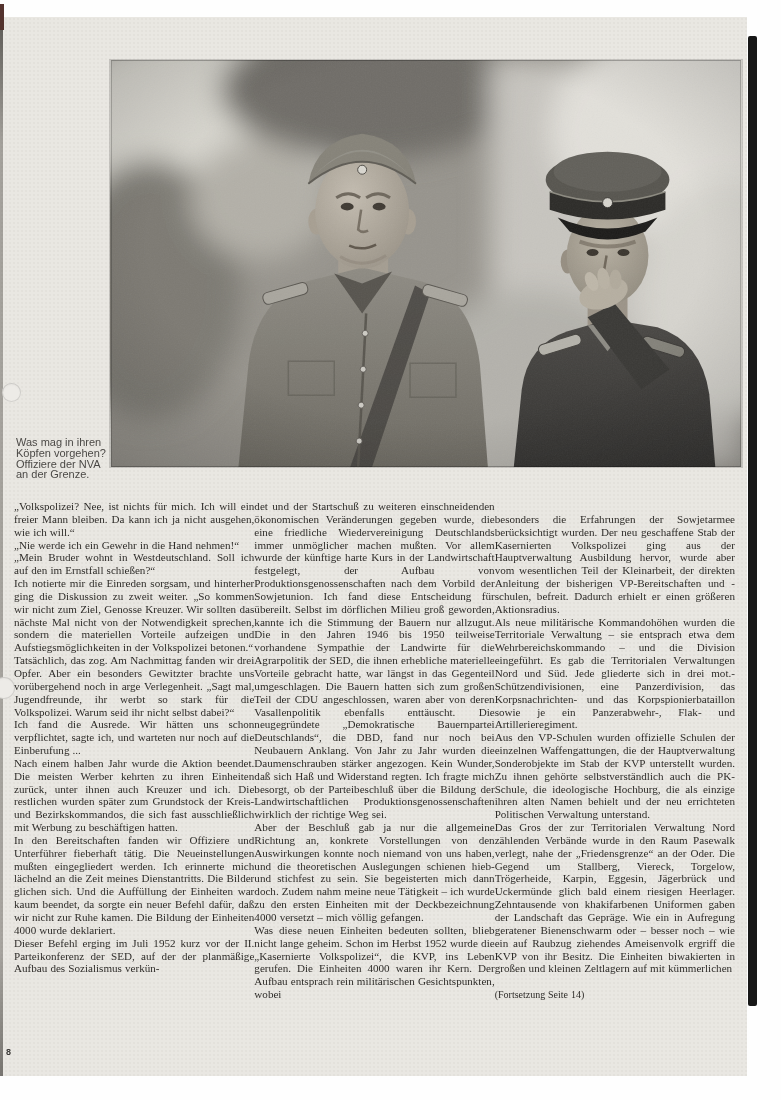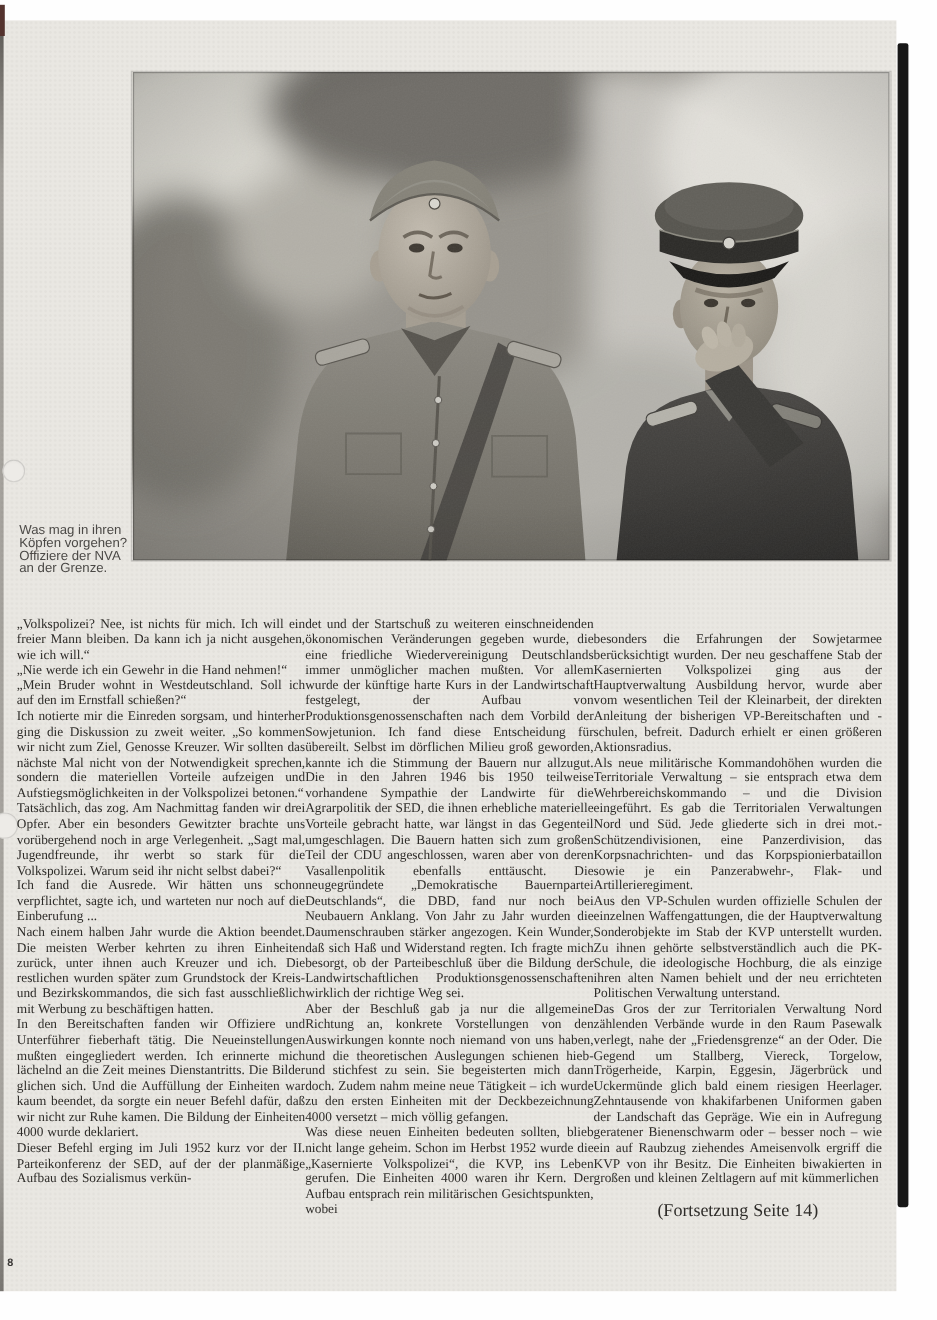--- a/index.html
+++ b/index.html
@@ -31,34 +31,34 @@
     box-shadow:0 0 0 1px rgba(0,0,0,0.15);
   }
   .photo svg{display:block;width:100%;height:100%;}
   .caption{
     position:absolute;left:16px;top:437px;width:94px;
     font-family:"Liberation Sans", sans-serif;
     font-size:11px;line-height:10.8px;color:#4b4946;
     white-space:pre-line;
   }
   .columns{
-    position:absolute;left:14px;top:514px;width:721px;height:560px;
+    position:absolute;left:14px;top:500px;width:721px;height:560px;
     display:grid;grid-template-columns:1fr 1fr 1fr;
     overflow:hidden;
   }
   .col{
     font-size:11.1px;line-height:12.85px;color:#2e2c29;
     text-align:justify;white-space:pre-line;
     hyphens:auto;-webkit-hyphens:auto;
     word-spacing:0.35px;
     overflow:hidden;
   }
   .continuation{
-    margin-top:14px;text-align:center;white-space:normal;
-    font-size:15px;color:#2e2c29;
+    margin-top:14px;text-align:left;white-space:normal;
+    font-size:10px;color:#2e2c29;
   }
   .page-number{
     position:absolute;left:6px;top:1047px;
     font-family:"Liberation Sans", sans-serif;
     font-size:9px;font-weight:bold;color:#3a3836;letter-spacing:0.5px;
   }
   .hole{
     position:absolute;border-radius:50%;background:#edebe7;
     box-shadow:inset 0 0 0 1px rgba(0,0,0,0.10), inset 0 1px 3px rgba(0,0,0,0.06);
   }

